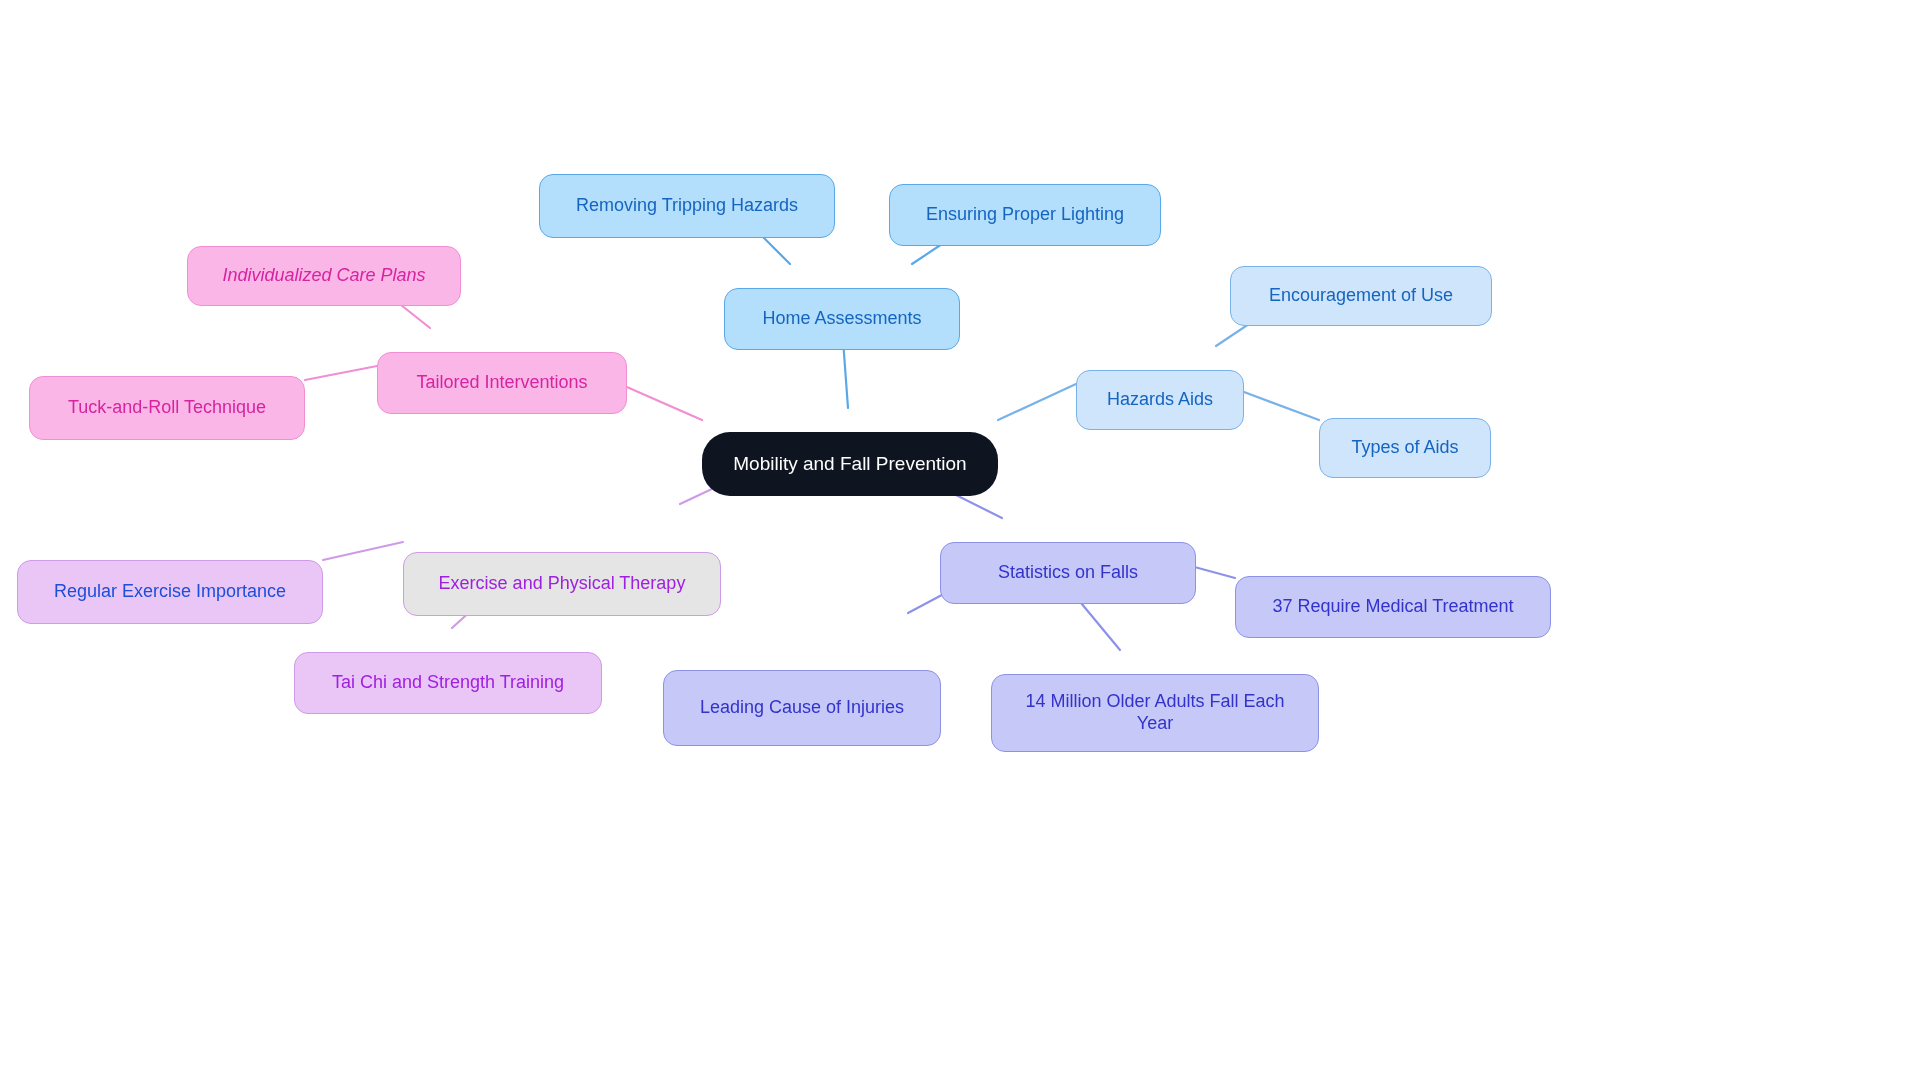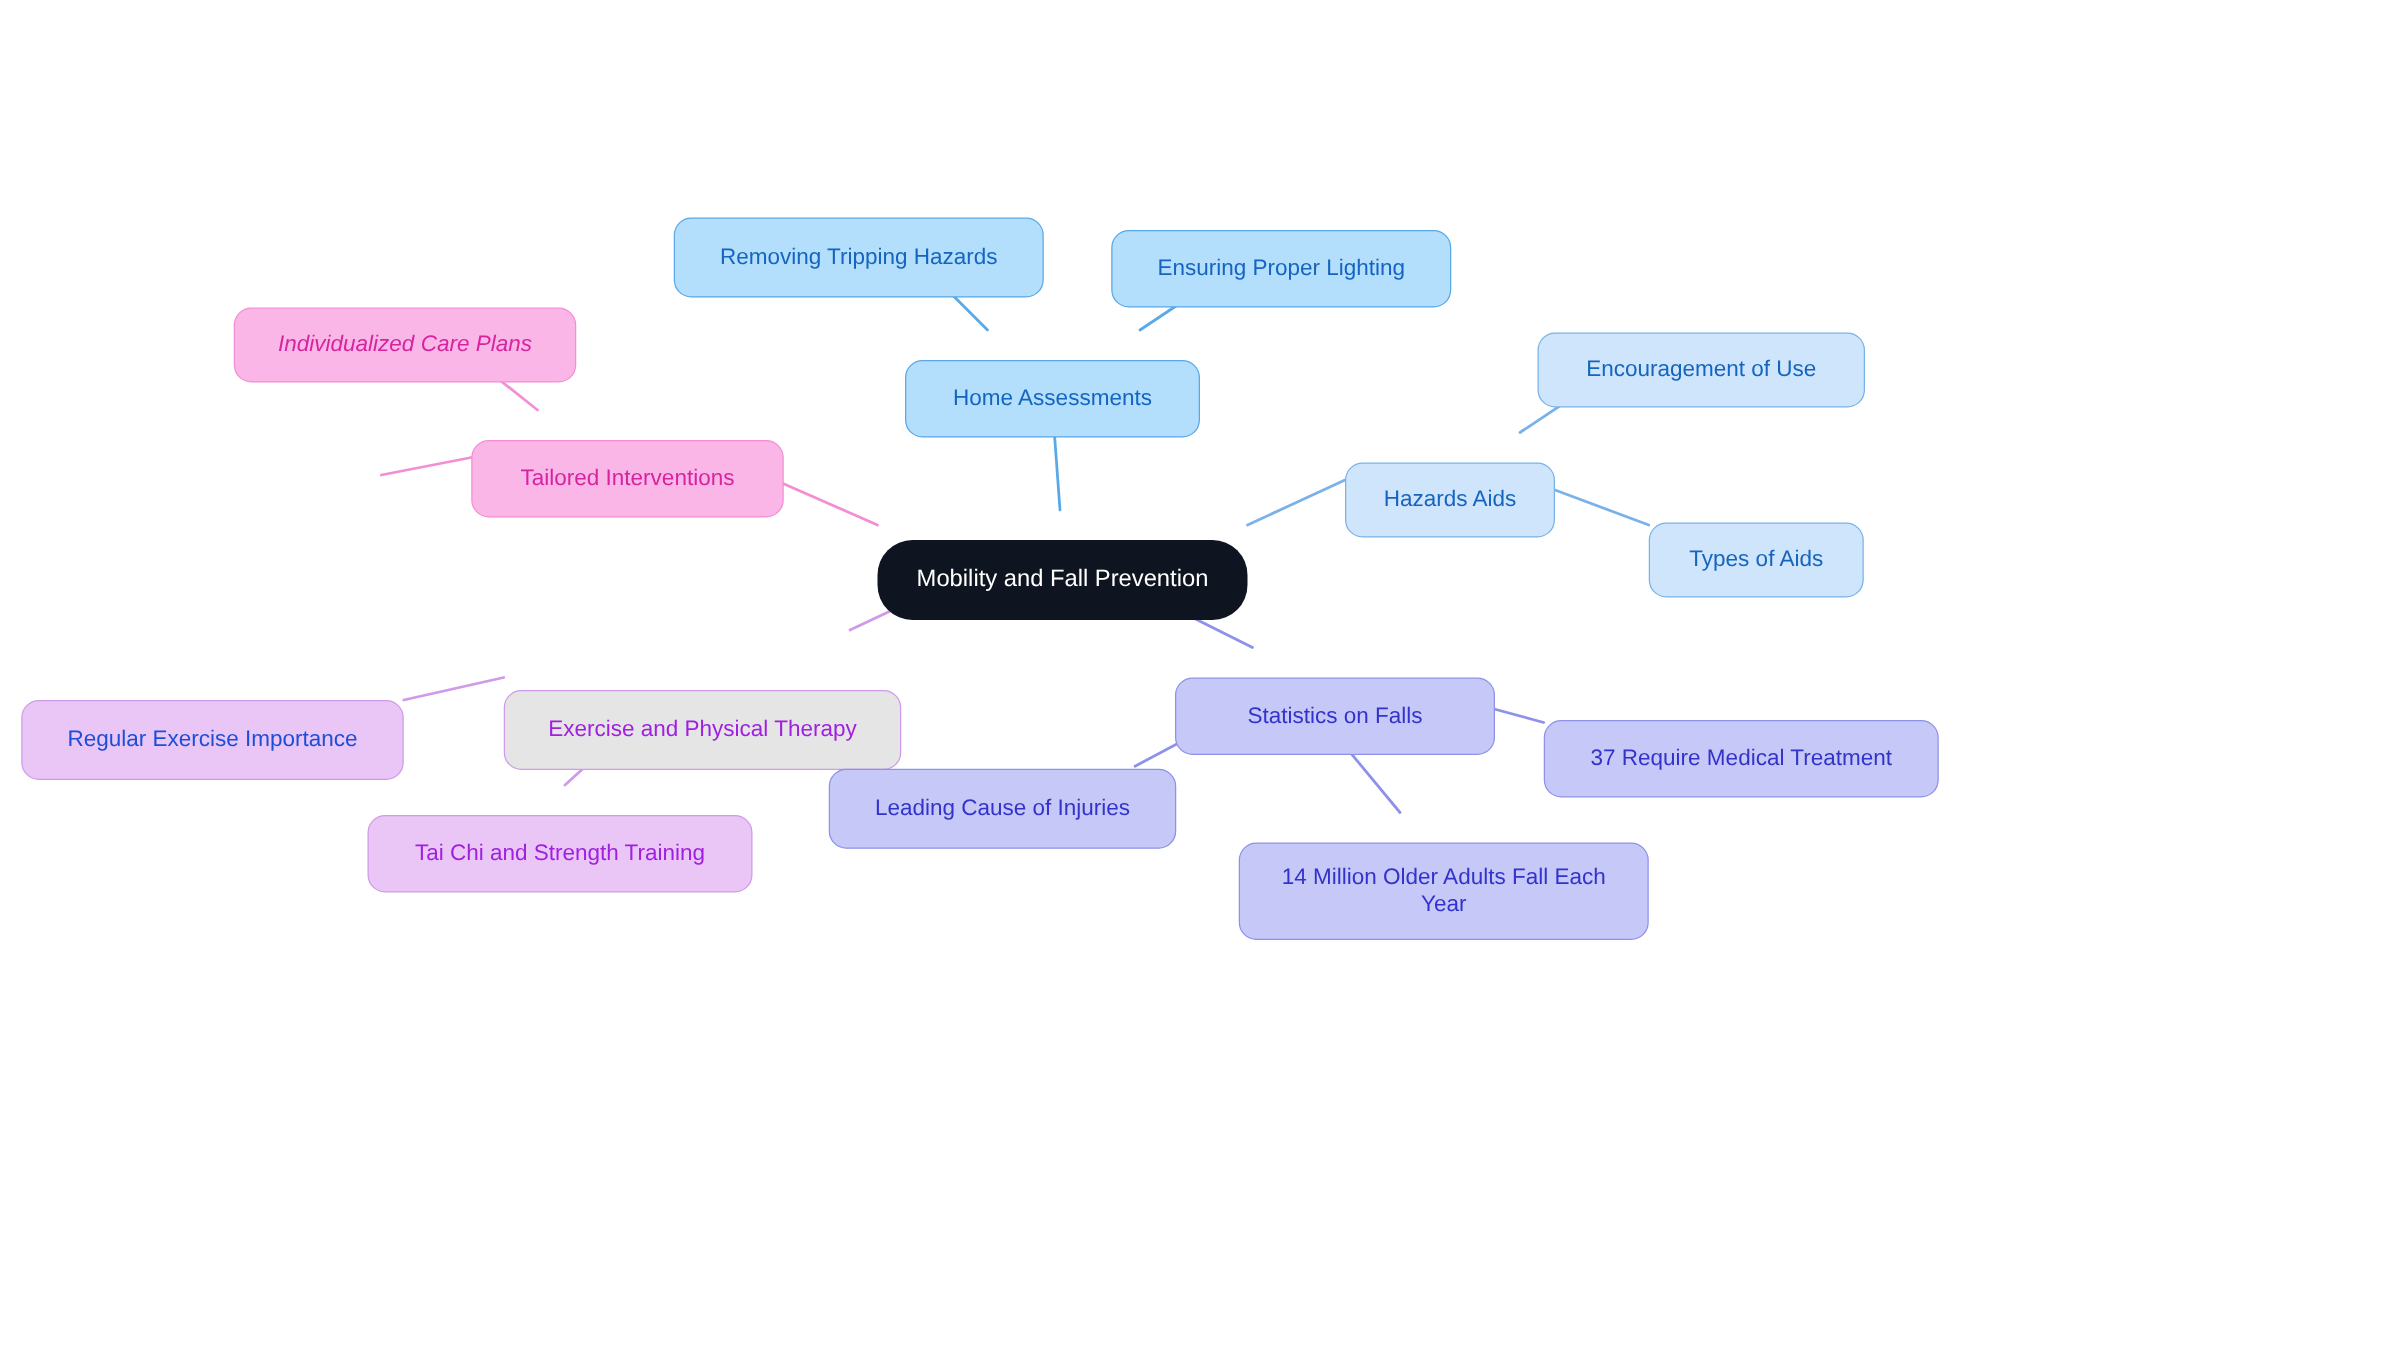--- a/index.html
+++ b/index.html
@@ -72,20 +72,21 @@
     </svg>
 <div class="node root" style="left: 702px; top: 408px; width: 296px; height: 64px; background: rgb(14, 20, 32); border-color: rgb(14, 20, 32); color: rgb(255, 255, 255); font-size: 19px;"><span>Mobility and Fall Prevention</span></div>
     <div class="node" style="left: 724px; top: 264px; width: 236px; height: 62px; background: rgb(179, 223, 252); border-color: rgb(89, 168, 232); color: rgb(21, 101, 192); font-size: 18px;"><span>Home Assessments</span></div>
     <div class="node" style="left: 539px; top: 150px; width: 296px; height: 64px; background: rgb(179, 223, 252); border-color: rgb(89, 168, 232); color: rgb(21, 101, 192); font-size: 18px;"><span>Removing Tripping Hazards</span></div>
     <div class="node" style="left: 889px; top: 160px; width: 272px; height: 62px; background: rgb(179, 223, 252); border-color: rgb(89, 168, 232); color: rgb(21, 101, 192); font-size: 18px;"><span>Ensuring Proper Lighting</span></div>
     <div class="node" style="left: 1076px; top: 346px; width: 168px; height: 60px; background: rgb(207, 229, 251); border-color: rgb(121, 178, 232); color: rgb(21, 101, 192); font-size: 18px;"><span>Hazards Aids</span></div>
     <div class="node" style="left: 1230px; top: 242px; width: 262px; height: 60px; background: rgb(207, 229, 251); border-color: rgb(121, 178, 232); color: rgb(21, 101, 192); font-size: 18px;"><span>Encouragement of Use</span></div>
     <div class="node" style="left: 1319px; top: 394px; width: 172px; height: 60px; background: rgb(207, 229, 251); border-color: rgb(121, 178, 232); color: rgb(21, 101, 192); font-size: 18px;"><span>Types of Aids</span></div>
     <div class="node" style="left: 377px; top: 328px; width: 250px; height: 62px; background: rgb(251, 182, 232); border-color: rgb(242, 142, 212); color: rgb(214, 36, 159); font-size: 18px;"><span>Tailored Interventions</span></div>
     <div class="node" style="left: 187px; top: 222px; width: 274px; height: 60px; background: rgb(251, 182, 232); border-color: rgb(242, 142, 212); color: rgb(214, 36, 159); font-size: 18px; font-style: italic;"><span>Individualized Care Plans</span></div>
+    <div class="node" style="left: 29px; top: 352px; width: 276px; height: 64px; background: rgb(251, 182, 232); border-color: rgb(242, 142, 212); color: rgb(214, 36, 159); font-size: 18px;"><span>Tuck-and-Roll Technique</span></div>
     <div class="node" style="left: 403px; top: 528px; width: 318px; height: 64px; background: #e5e5e5; border-color: rgb(207, 154, 232); color: rgb(160, 32, 224); font-size: 18px;"><span>Exercise and Physical Therapy</span></div>
     <div class="node" style="left: 17px; top: 536px; width: 306px; height: 64px; background: rgb(234, 198, 247); border-color: rgb(207, 154, 232); color: #1d4ed8; font-size: 18px;"><span>Regular Exercise Importance</span></div>
     <div class="node" style="left: 294px; top: 628px; width: 308px; height: 62px; background: rgb(234, 198, 247); border-color: rgb(207, 154, 232); color: rgb(160, 32, 224); font-size: 18px;"><span>Tai Chi and Strength Training</span></div>
     <div class="node" style="left: 940px; top: 518px; width: 256px; height: 62px; background: rgb(198, 201, 247); border-color: rgb(141, 146, 232); color: rgb(51, 51, 204); font-size: 18px;"><span>Statistics on Falls</span></div>
     <div class="node" style="left: 1235px; top: 552px; width: 316px; height: 62px; background: rgb(198, 201, 247); border-color: rgb(141, 146, 232); color: rgb(51, 51, 204); font-size: 18px;"><span>37 Require Medical Treatment</span></div>
-    <div class="node" style="left: 663px; top: 591px; width: 278px; height: 64px; background: rgb(198, 201, 247); border-color: rgb(141, 146, 232); color: rgb(51, 51, 204); font-size: 18px;"><span>Leading Cause of Injuries</span></div>
+    <div class="node" style="left: 663px; top: 646px; width: 278px; height: 76px; background: rgb(198, 201, 247); border-color: rgb(141, 146, 232); color: rgb(51, 51, 204); font-size: 18px;"><span>Leading Cause of Injuries</span></div>
     <div class="node" style="left: 991px; top: 650px; width: 328px; height: 78px; background: rgb(198, 201, 247); border-color: rgb(141, 146, 232); color: rgb(51, 51, 204); font-size: 18px;"><span>14 Million Older Adults Fall Each Year</span></div>
   </div>
 
 </body></html>

